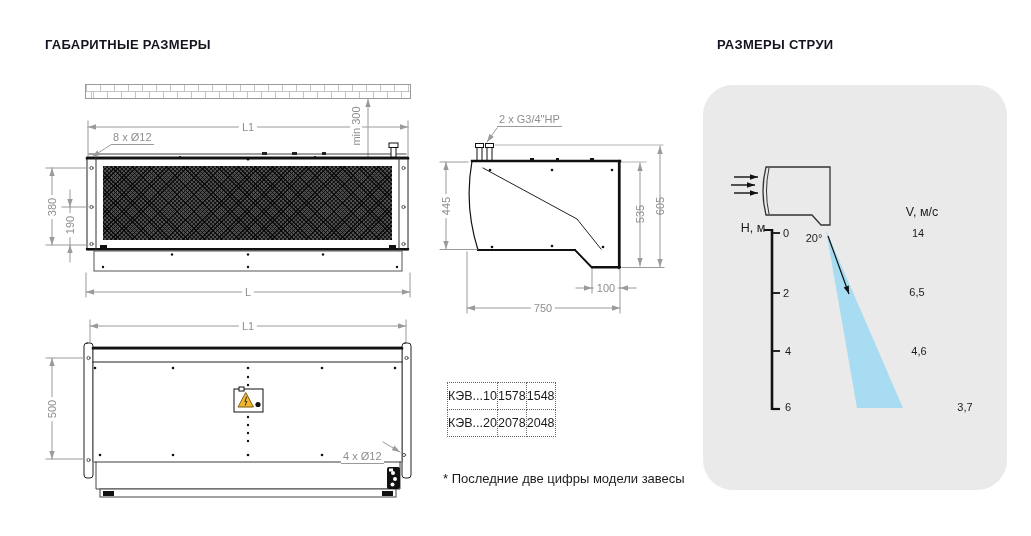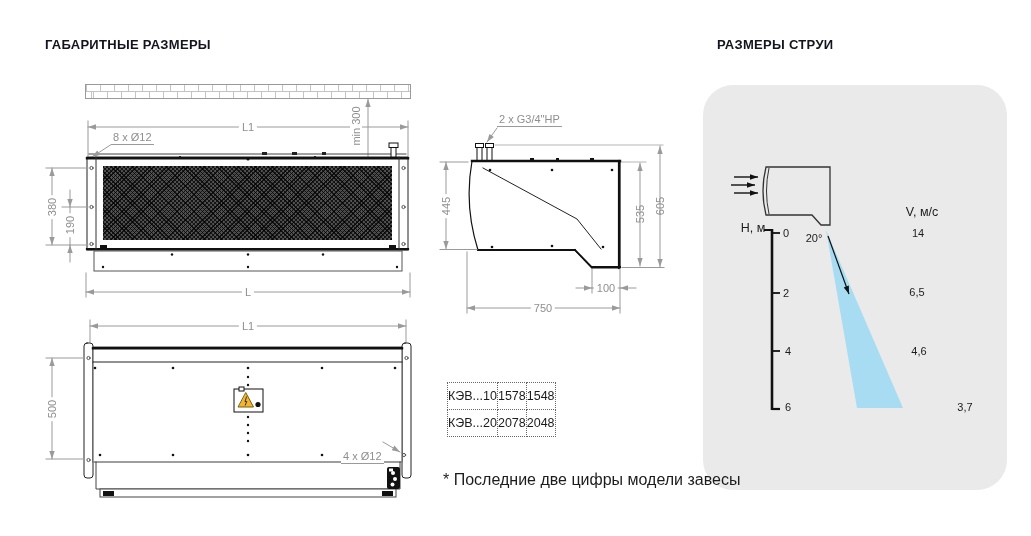--- a/index.html
+++ b/index.html
@@ -35,21 +35,21 @@
   .ptxt{position:absolute;font-size:11px;color:#1c1c1c;white-space:nowrap;z-index:3;
         transform:translate(-50%,-50%);}
   .ptxt.hd{font-size:12.5px;}
   .spec-table{position:absolute;left:447px;top:382px;border-collapse:collapse;
         font-size:12.5px;color:#1c1c1c;z-index:3;}
   .spec-table td,.spec-table th{border:1px dotted #666;text-align:center;
         font-weight:normal;padding:0;}
   .spec-table .c0{width:98px;}.spec-table .c1{width:64px;}.spec-table .c2{width:64px;}
   .spec-table tr.hrow td{height:32px;}
   .spec-table tr.drow td{height:26px;}
-  .footnote{position:absolute;left:443px;top:471px;font-size:16px;color:#1c1c1c;z-index:3;}
+  .footnote{position:absolute;left:443px;top:471px;font-size:13px;color:#1c1c1c;z-index:3;}
 </style>
 </head>
 <body>
 
 <div class="title" style="left:45px;top:37px">ГАБАРИТНЫЕ РАЗМЕРЫ</div>
 <div class="title" style="left:717px;top:37px">РАЗМЕРЫ СТРУИ</div>
 
 <div class="wall">
     <div class="row r1"></div>
     <div class="row r2"></div>

